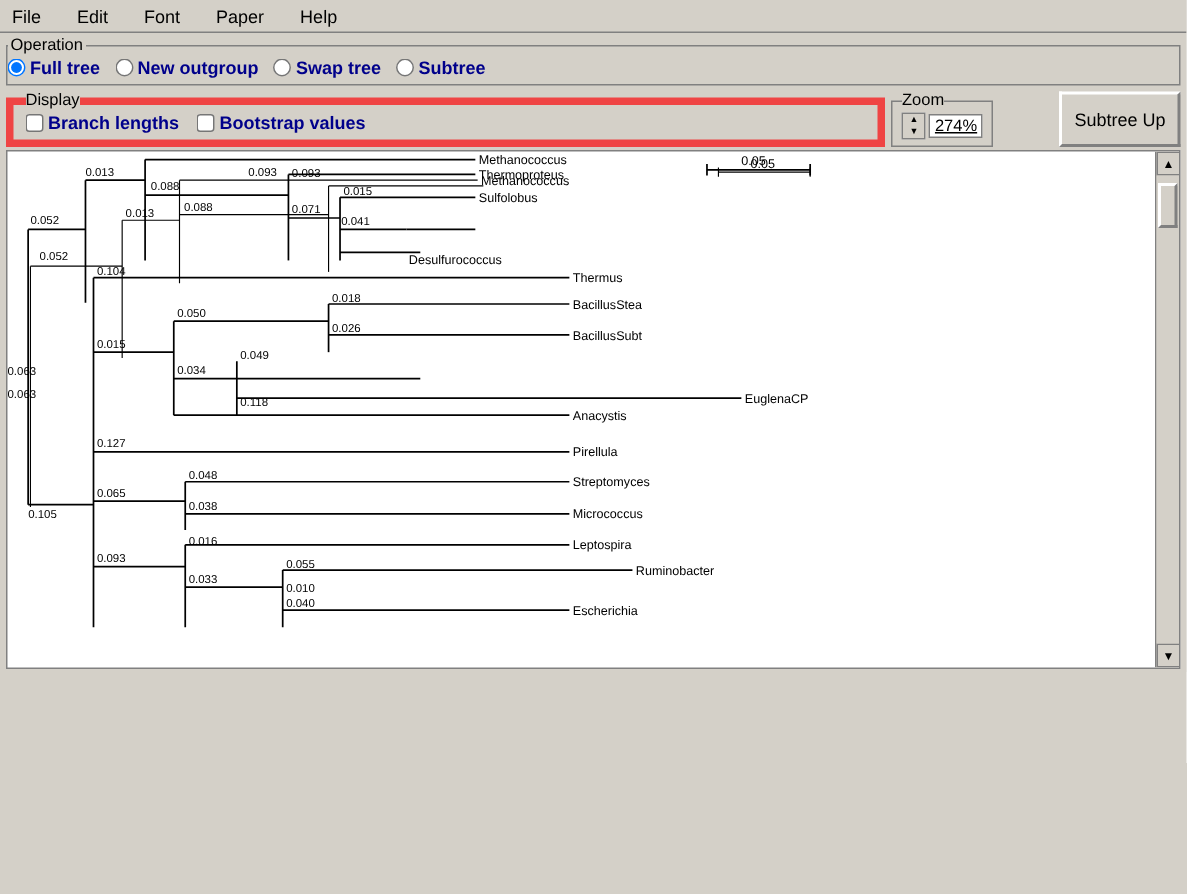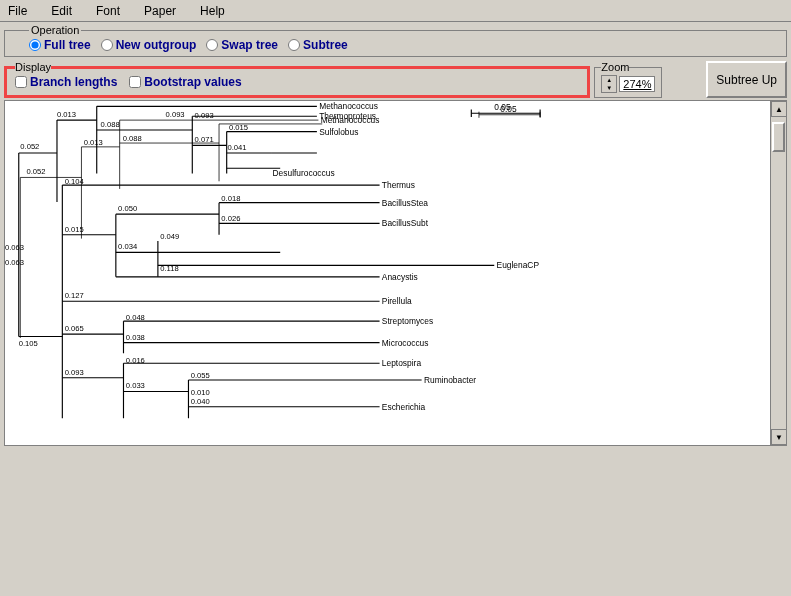--- a/index.html
+++ b/index.html
@@ -31,21 +31,21 @@
     .menu-item {
       font-size: 12px;
       cursor: pointer;
       padding: 2px 4px;
     }
 
     
     #operation-group {
       border: 1px solid #808080;
       margin: 2px 4px;
-      padding: 2px 8px 4px 24px;
+      padding: 2px 8px 4px 0;
       position: relative;
     }
     #operation-group legend {
       font-size: 11px;
       padding: 0 2px;
     }
     .radio-row {
       display: flex;
       gap: 10px;
       align-items: flex-end;
@@ -62,21 +62,21 @@
     .radio-item input[type=radio] { width: 12px; height: 12px; }
 
     
     #display-zoom-row {
       display: flex;
       align-items: stretch;
       margin: 2px 4px;
       gap: 4px;
     }
     #display-group {
-      border: 3px solid #ef4444;
+      border: 5px solid #ef4444;
       padding: 2px 8px 4px 8px;
       flex: 1;
     }
     #display-group legend { font-size: 11px; }
     .checkbox-row {
       display: flex;
       gap: 12px;
       align-items: center;
     }
     .check-item {

